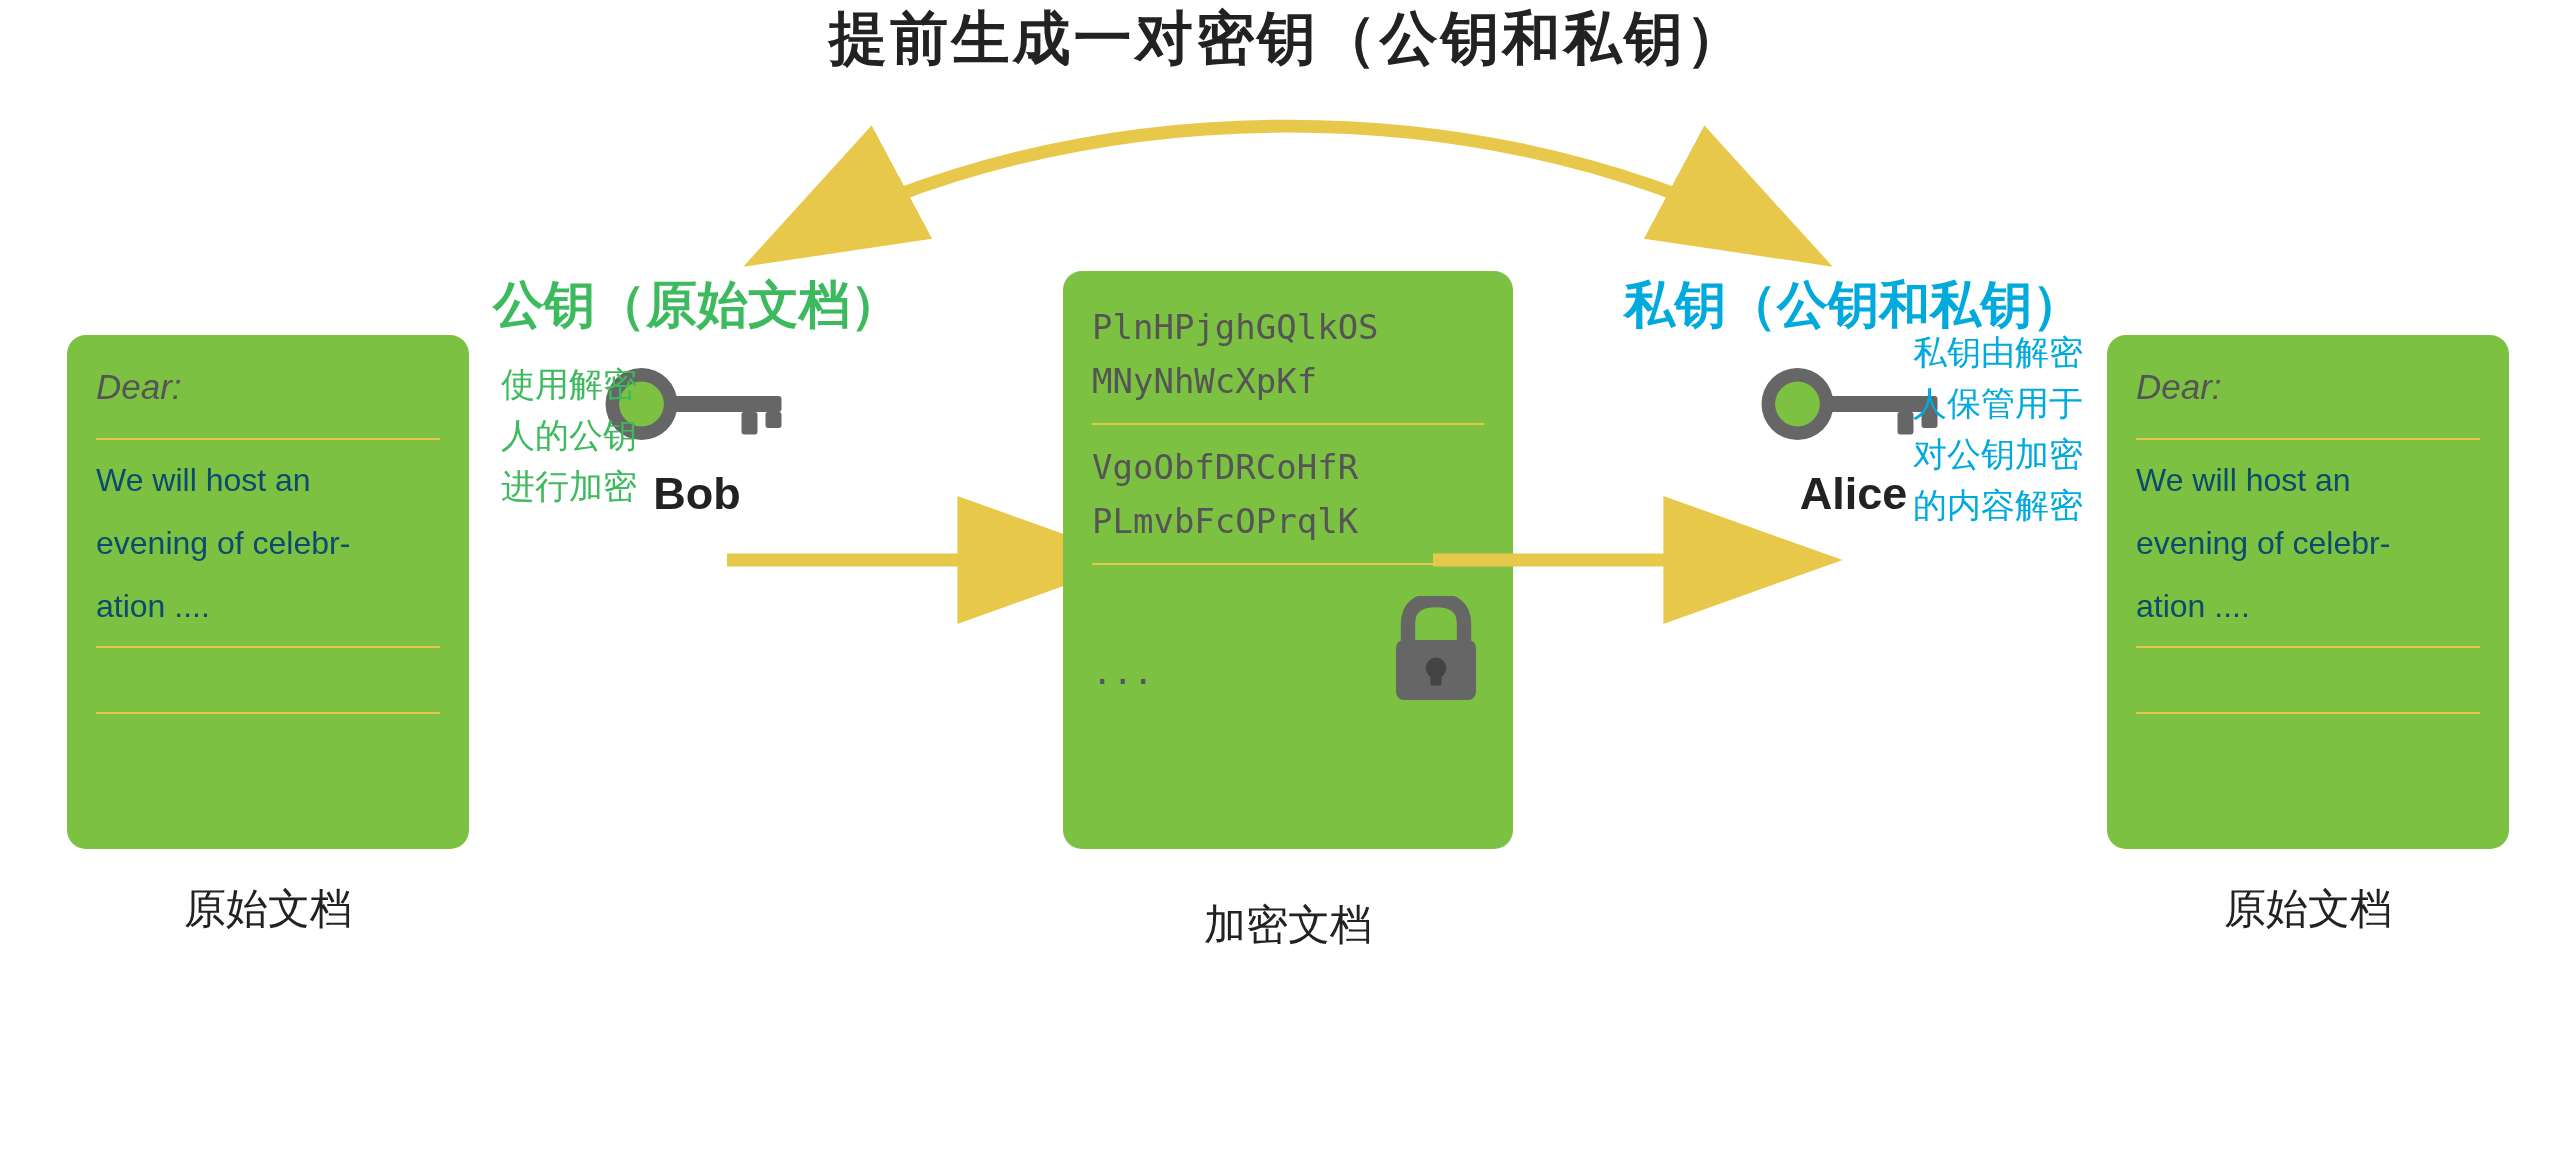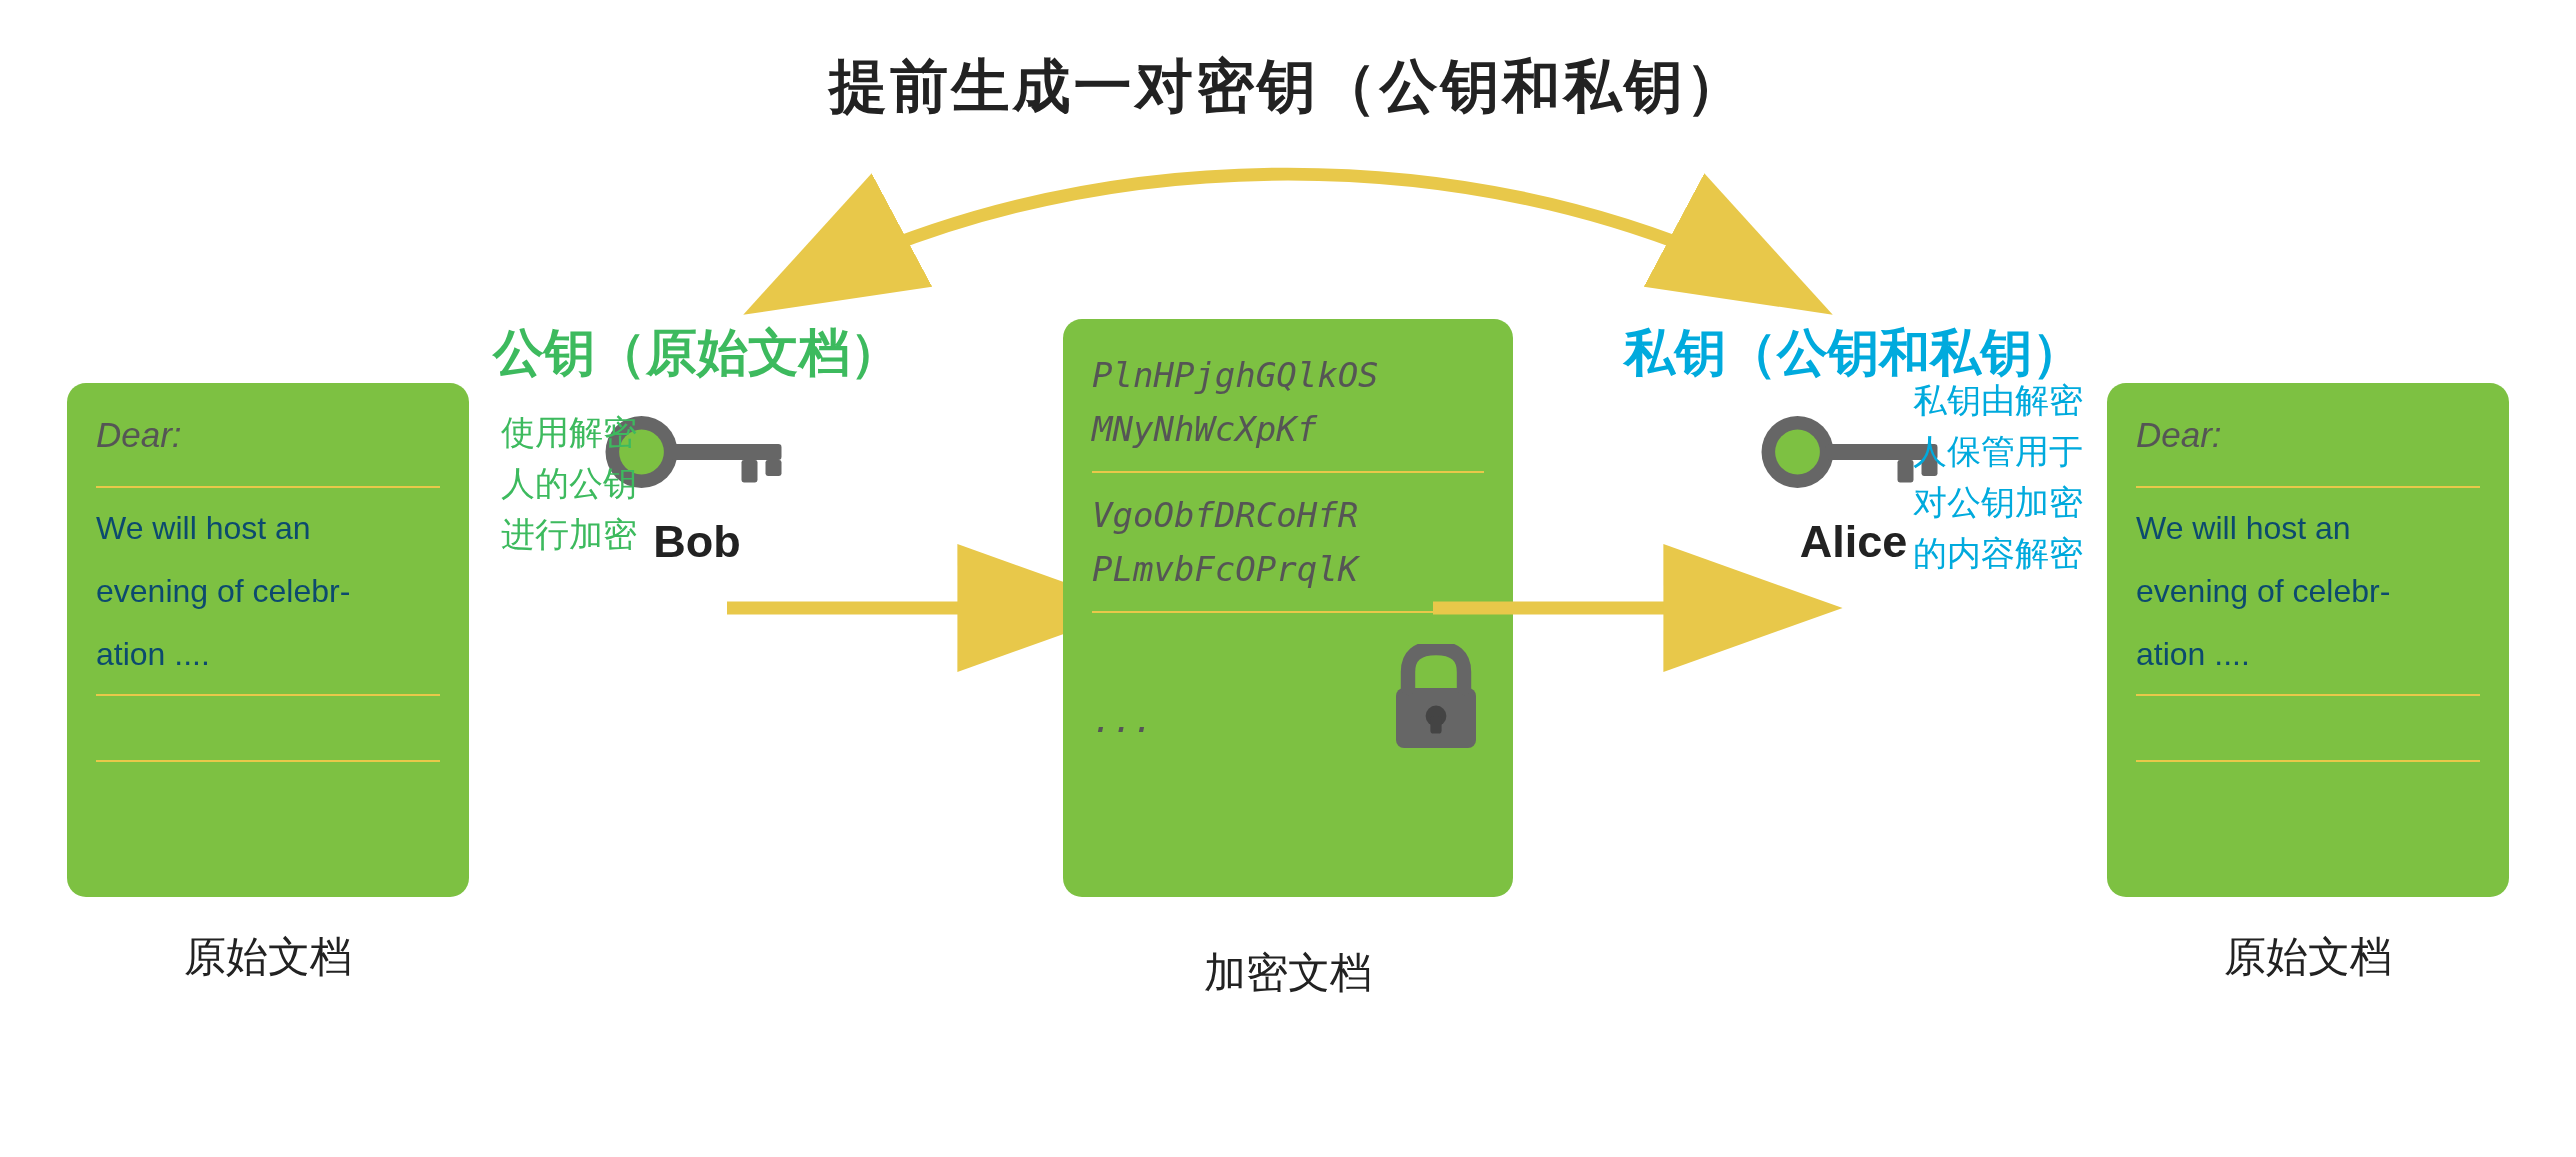--- a/index.html
+++ b/index.html
@@ -15,21 +15,20 @@
     .main-container {
       width: 2576px;
       height: 1157px;
       position: relative;
       display: flex;
       flex-direction: column;
       align-items: center;
     }
 
     .top-title {
-      margin-top: 48px;
       font-size: 58px;
       font-weight: bold;
       color: #222;
       letter-spacing: 3.2px;
       text-align: center;
     }
 
     .diagram-area {
       position: relative;
       width: 2490px;
@@ -179,21 +178,20 @@
       line-height: 1.5;
       font-weight: 500;
     }
 
     
     .enc-text {
       font-size: 34px;
       color: #555;
       line-height: 1.6;
       font-family: monospace;
-      font-style: italic;
     }
 
     .enc-line-separator {
       border-bottom: 2.4px solid #e8c84a;
       margin: 14.5px 0;
     }
   </style>
 </head>
 <body>
 

